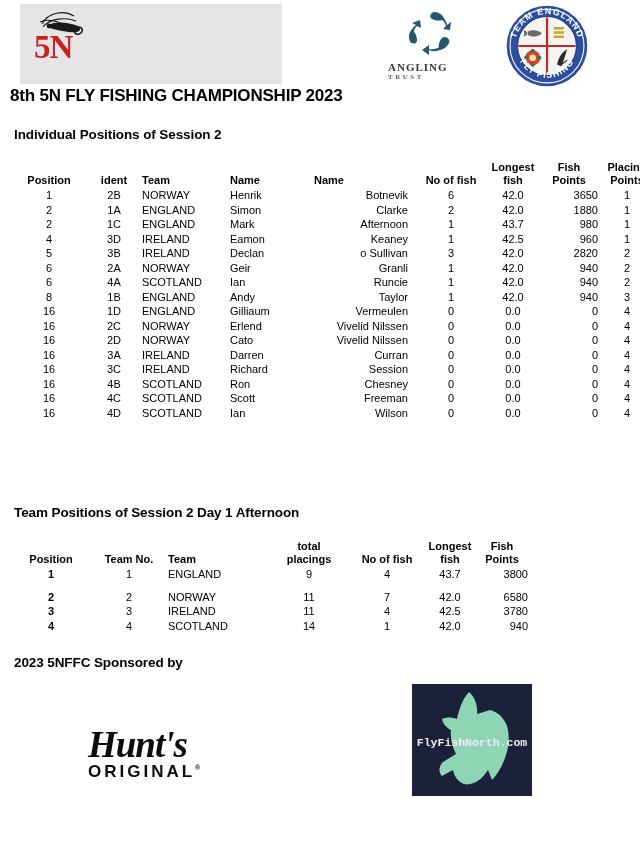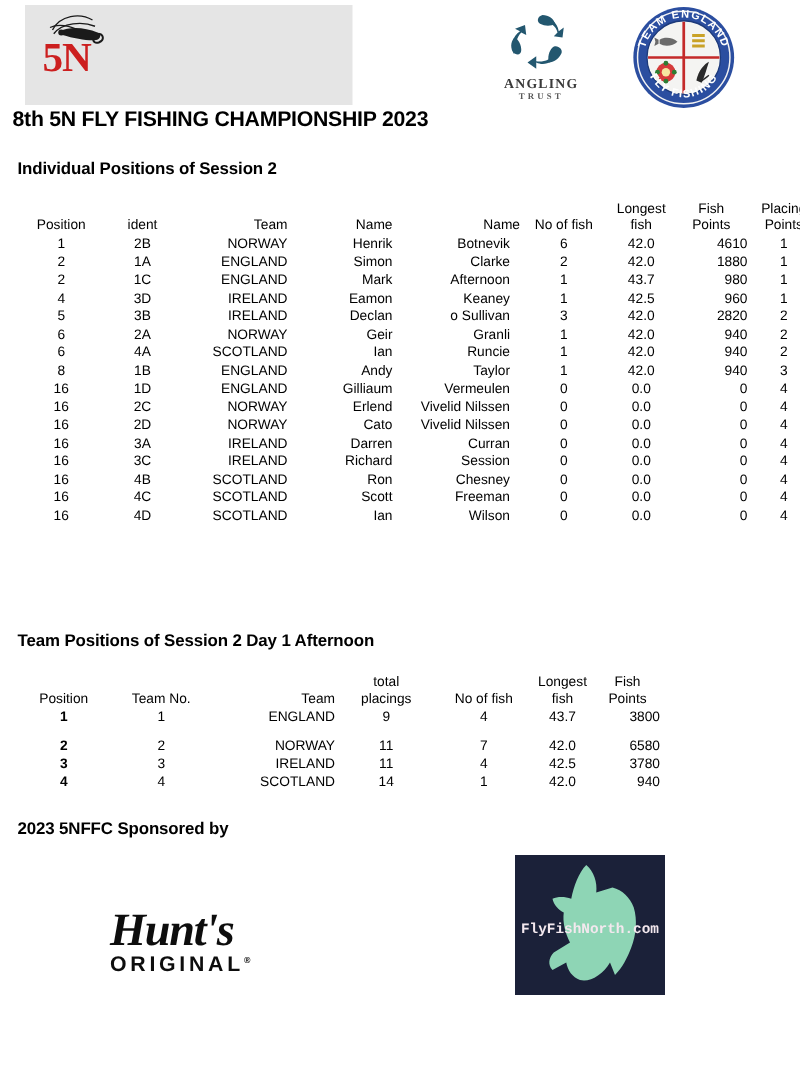--- a/index.html
+++ b/index.html
@@ -60,21 +60,20 @@
     letter-spacing: -1px;
     color: #111111;
   }
 
   .angling-logo {
     position: absolute;
     left: 388px;
     top: 10px;
     width: 90px;
     height: 74px;
-    text-align: center;
   }
   .angling-mark { display:block; margin: 0 auto; }
   .angling-name {
     font-family: "Liberation Serif", serif;
     font-size: 11px;
     font-weight: bold;
     letter-spacing: 1px;
     color: #3a3a3a;
     line-height: 1.1;
     margin-top: 1px;
@@ -118,27 +117,27 @@
     font-size: 11px;
     table-layout: fixed;
   }
   th, td {
     padding: 0;
     font-weight: normal;
     line-height: 14.5px;
     white-space: nowrap;
   }
   thead th {
-    font-weight: normal;
+    font-weight: bold;
     vertical-align: bottom;
     line-height: 13px;
     padding-bottom: 1px;
   }
   .c { text-align: center; }
-  .l { text-align: right; }
+  .l { text-align: left; }
   .r { text-align: right; }
   .b { font-weight: bold; }
 
   #individual-table { margin-left: 12px; width: 616px; }
   #individual-table .col-pos     { width: 74px; }
   #individual-table .col-ident   { width: 56px; }
   #individual-table .col-team    { width: 88px; }
   #individual-table .col-first   { width: 84px; }
   #individual-table .col-last    { width: 102px; }
   #individual-table .col-nof     { width: 70px; }
@@ -299,21 +298,21 @@
   </thead>
   <tbody id="individual-body">
       <tr>
         <td class="col-pos c">1</td>
         <td class="col-ident c">2B</td>
         <td class="col-team l">NORWAY</td>
         <td class="col-first l">Henrik</td>
         <td class="col-last r">Botnevik</td>
         <td class="col-nof c">6</td>
         <td class="col-long c">42.0</td>
-        <td class="col-fishpts r">4610</td>
+        <td class="col-fishpts r">3650</td>
         <td class="col-placing c">1</td>
       </tr>
       <tr>
         <td class="col-pos c">2</td>
         <td class="col-ident c">1A</td>
         <td class="col-team l">ENGLAND</td>
         <td class="col-first l">Simon</td>
         <td class="col-last r">Clarke</td>
         <td class="col-nof c">2</td>
         <td class="col-long c">42.0</td>

